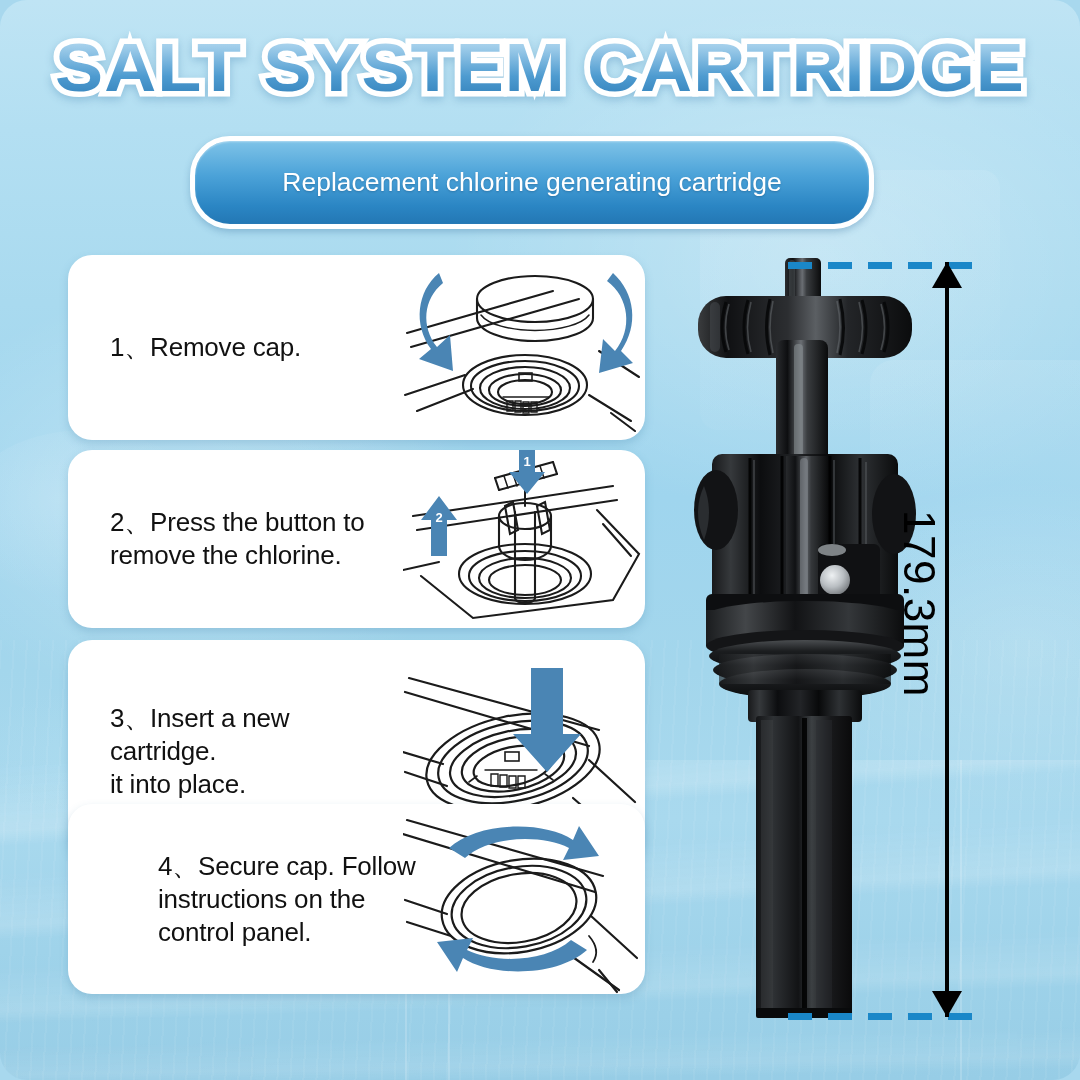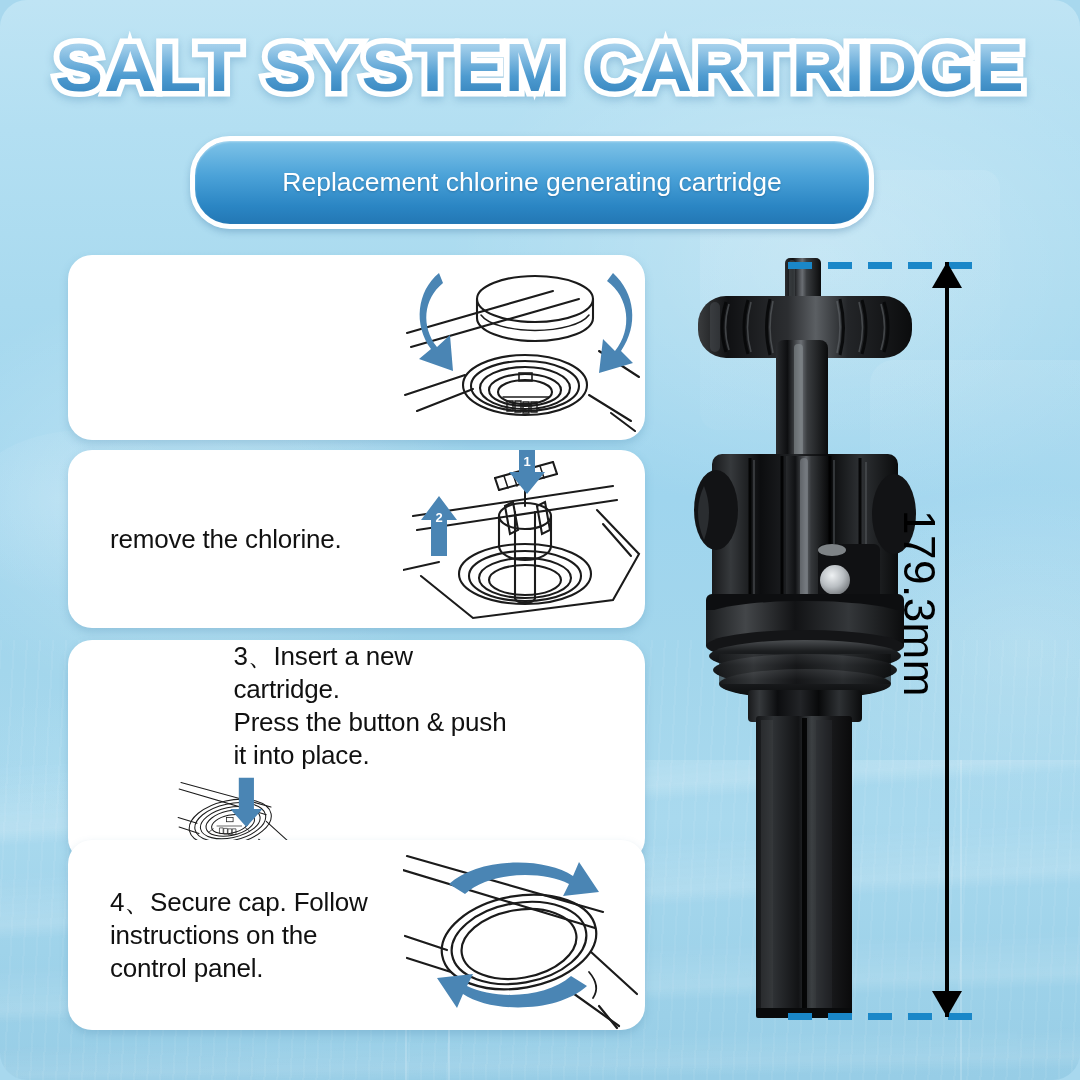--- a/index.html
+++ b/index.html
@@ -129,22 +129,22 @@
     font-size:26px;
     line-height:33px;
     font-family:"Liberation Sans", sans-serif;
     letter-spacing:-.2px;
   }
   .card-art { flex:1 1 auto; height:100%; position:relative; }
   .card-art svg { position:absolute; right:2px; top:0; height:100%; }
 
   #card1 { top:255px; height:185px; }
   #card2 { top:450px; height:178px; }
-  #card3 { top:640px; height:222px;flex-direction:column; }
-  #card4 { top:840px; height:190px; }
+  #card3 { top:640px; height:222px; }
+  #card4 { top:804px; height:190px;padding-left:48px; }
 
   
   #product { position:absolute; left:690px; top:258px; width:230px; height:770px; }
 
   
   .dash {
     position:absolute;
     height:7px;
     background:repeating-linear-gradient(90deg,#1a87c8 0px,#1a87c8 24px, rgba(0,0,0,0) 24px, rgba(0,0,0,0) 40px);
   }
@@ -194,20 +194,23 @@
     </span>
   </div>
 
   <div id="subtitle">
     <div>
       <div>Replacement chlorine generating cartridge</div>
     </div>
   </div>
 
   <div class="card" id="card1">
+    <div class="card-text">
+      <div>1、Remove cap.</div>
+    </div>
     <div class="card-art">
       <svg viewBox="0 0 240 185" width="240" height="185">
         <g fill="none" stroke="#1b1b1b" stroke-width="2.1" stroke-linecap="round">
 
           <path d="M4 78 L150 36"></path>
           <path d="M8 92 L176 44"></path>
           <path d="M2 140 L62 120"></path>
           <path d="M14 156 L70 134"></path>
           <path d="M196 96 L236 122"></path>
           <path d="M186 140 L228 166"></path>
@@ -233,20 +236,21 @@
         </g>
         <g fill="#4a85b4">
           <path d="M204 26 C226 42 230 74 212 96 L200 84 L196 118 L230 108 L218 96 C236 70 232 38 210 18 Z"></path>
         </g>
       </svg>
     </div>
   </div>
 
   <div class="card" id="card2">
     <div class="card-text">
+      <div>2、Press the button to</div>
       <div>remove the chlorine.</div>
     </div>
     <div class="card-art">
       <svg viewBox="0 0 240 178" width="240" height="178">
         <g fill="none" stroke="#1b1b1b" stroke-width="2.1" stroke-linecap="round">
           <path d="M10 66 L210 36"></path>
           <path d="M14 80 L214 50"></path>
           <path d="M0 120 L36 112"></path>
           <path d="M194 60 L236 104 L210 150 L70 168 L18 126"></path>
           <path d="M200 74 L228 106"></path>
@@ -279,21 +283,20 @@
           <path d="M28 106 L44 106 L44 70 L54 70 L36 46 L18 70 L28 70 Z" fill="#4a85b4"></path>
           <text x="36" y="72" font-size="13" font-weight="bold" fill="#ffffff" text-anchor="middle" font-family="Liberation Sans, sans-serif">2</text>
         </g>
       </svg>
     </div>
   </div>
 
   <div class="card" id="card3">
     <div class="card-text">
       <div>3、Insert a new cartridge.</div>
-      <div>Press the button &amp; push</div>
       <div>it into place.</div>
     </div>
     <div class="card-art">
       <svg viewBox="0 0 240 190" width="240" height="190">
         <g fill="none" stroke="#1b1b1b" stroke-width="2.2" stroke-linecap="round">
           <path d="M6 22 L196 74"></path>
           <path d="M2 36 L186 90"></path>
           <path d="M0 96 L40 108"></path>
           <path d="M2 116 L44 130"></path>
           <path d="M186 104 L232 146"></path>

